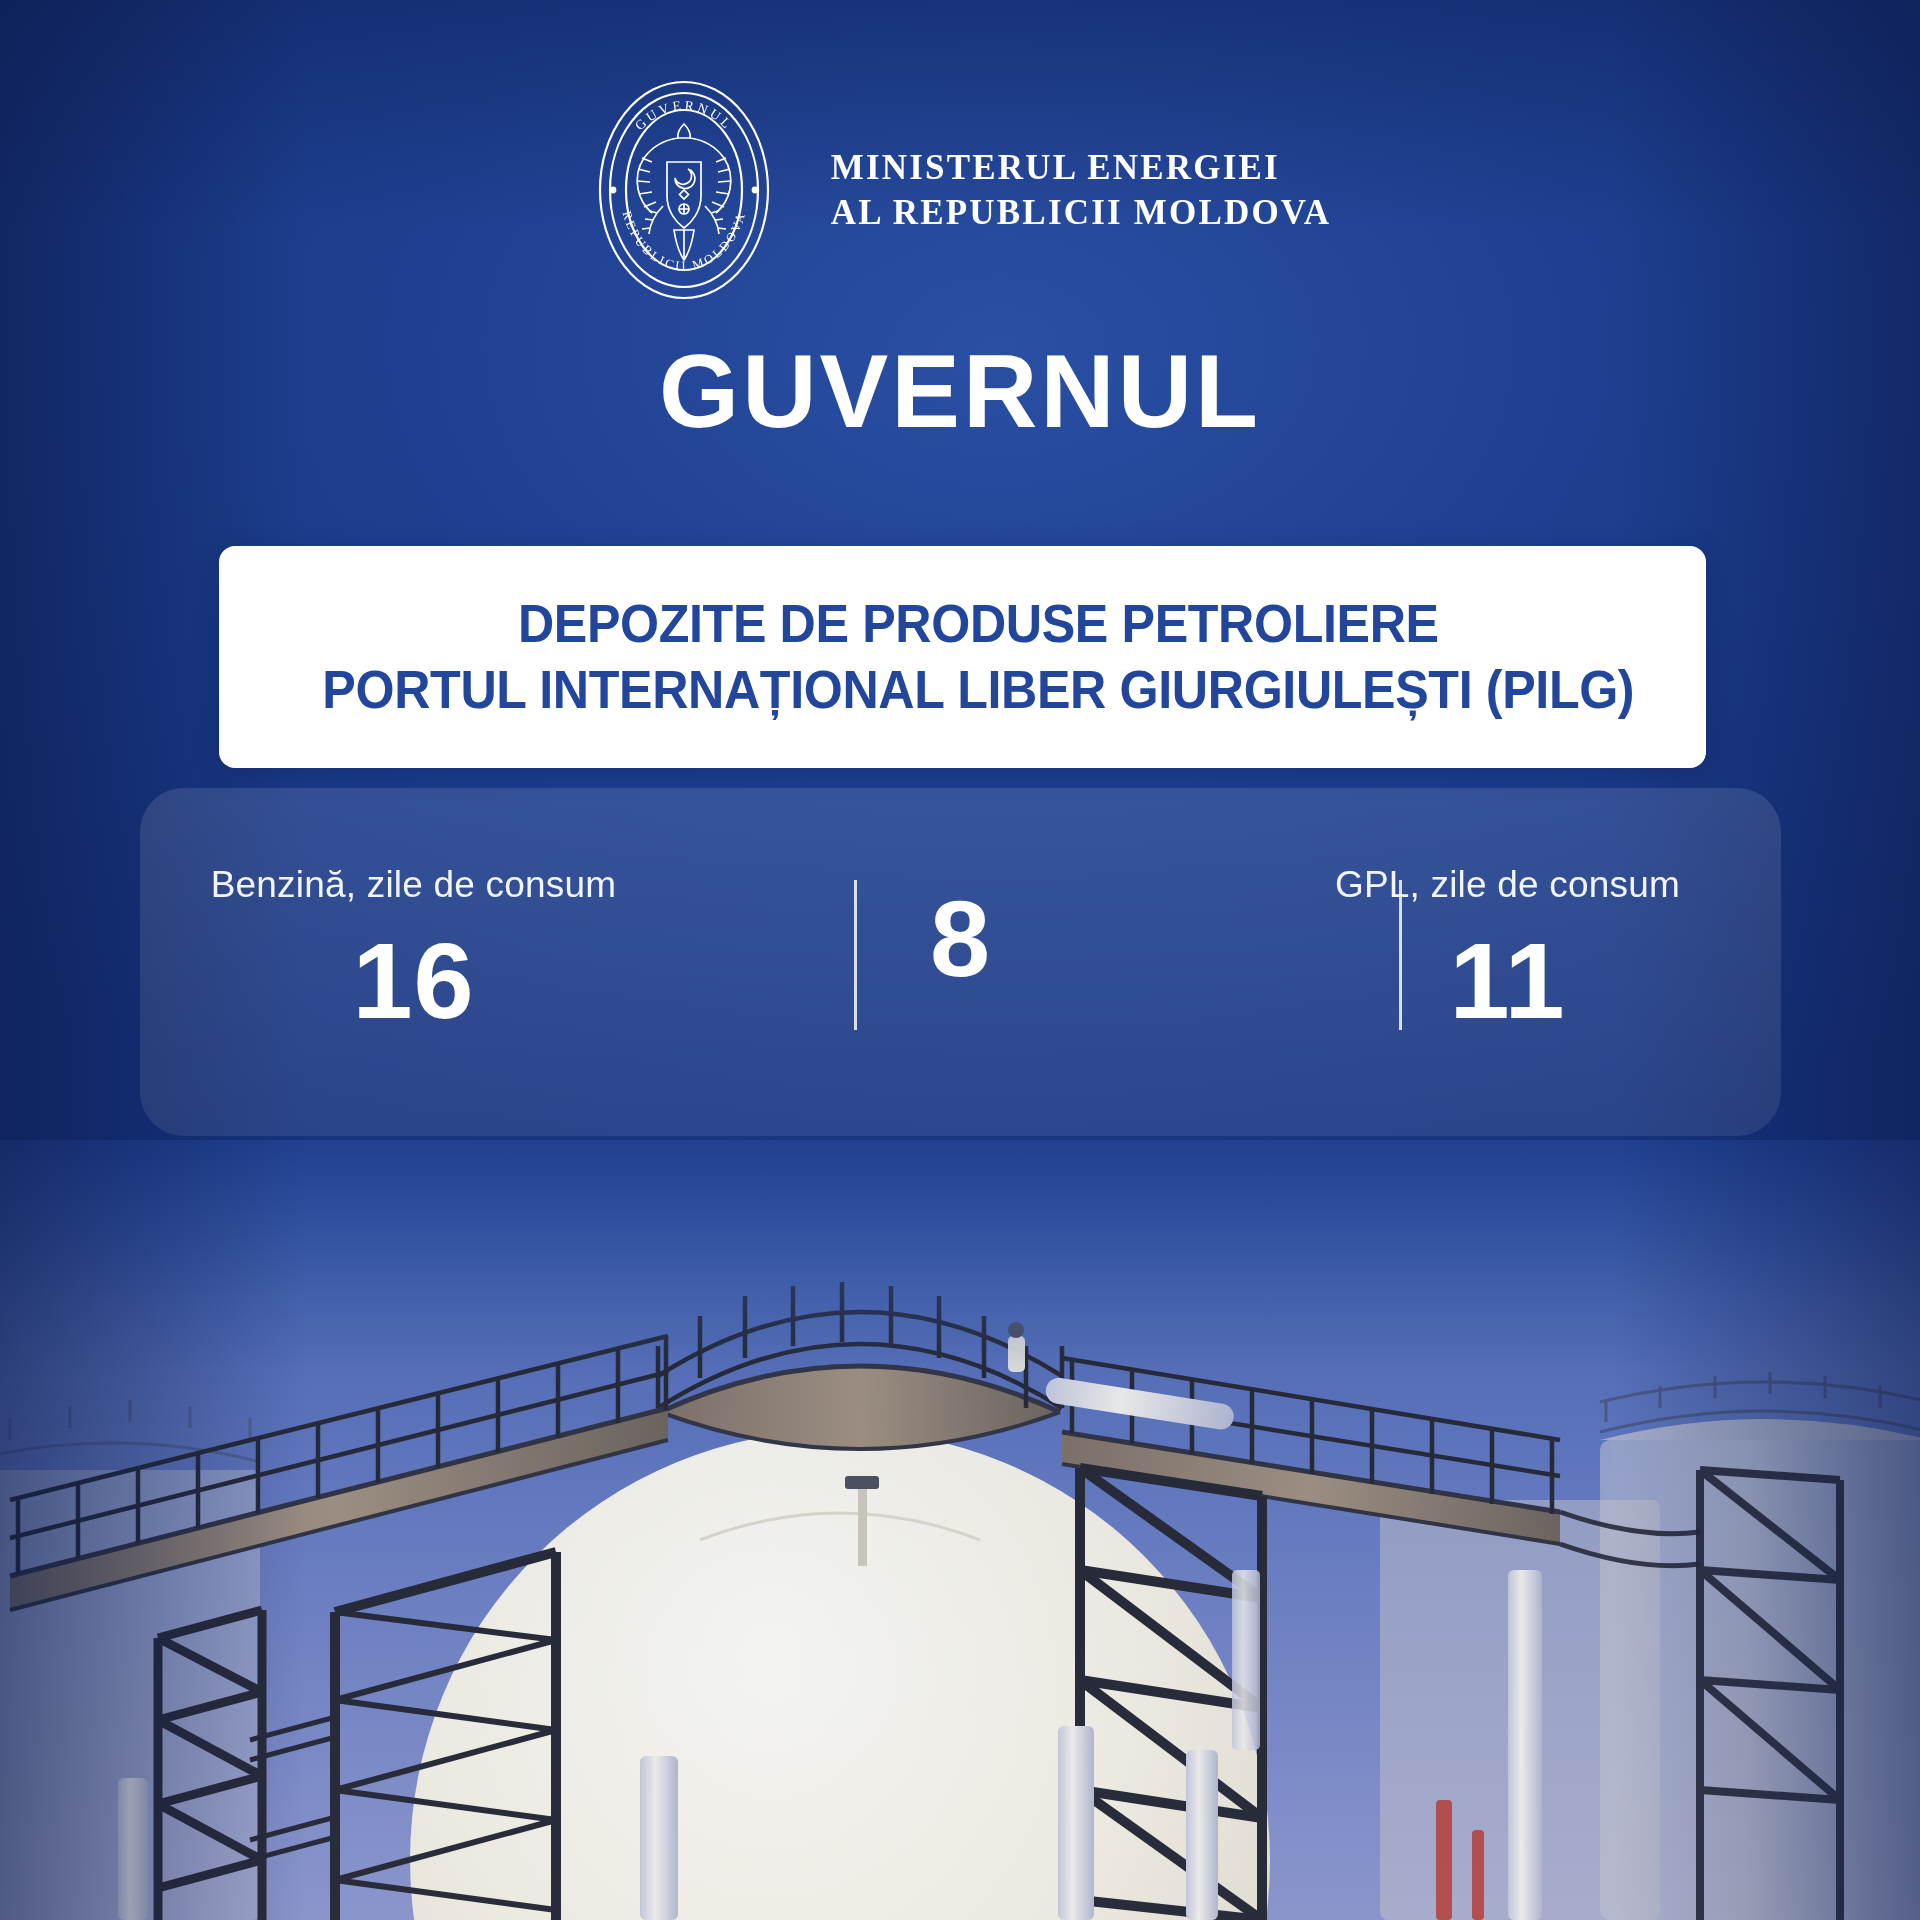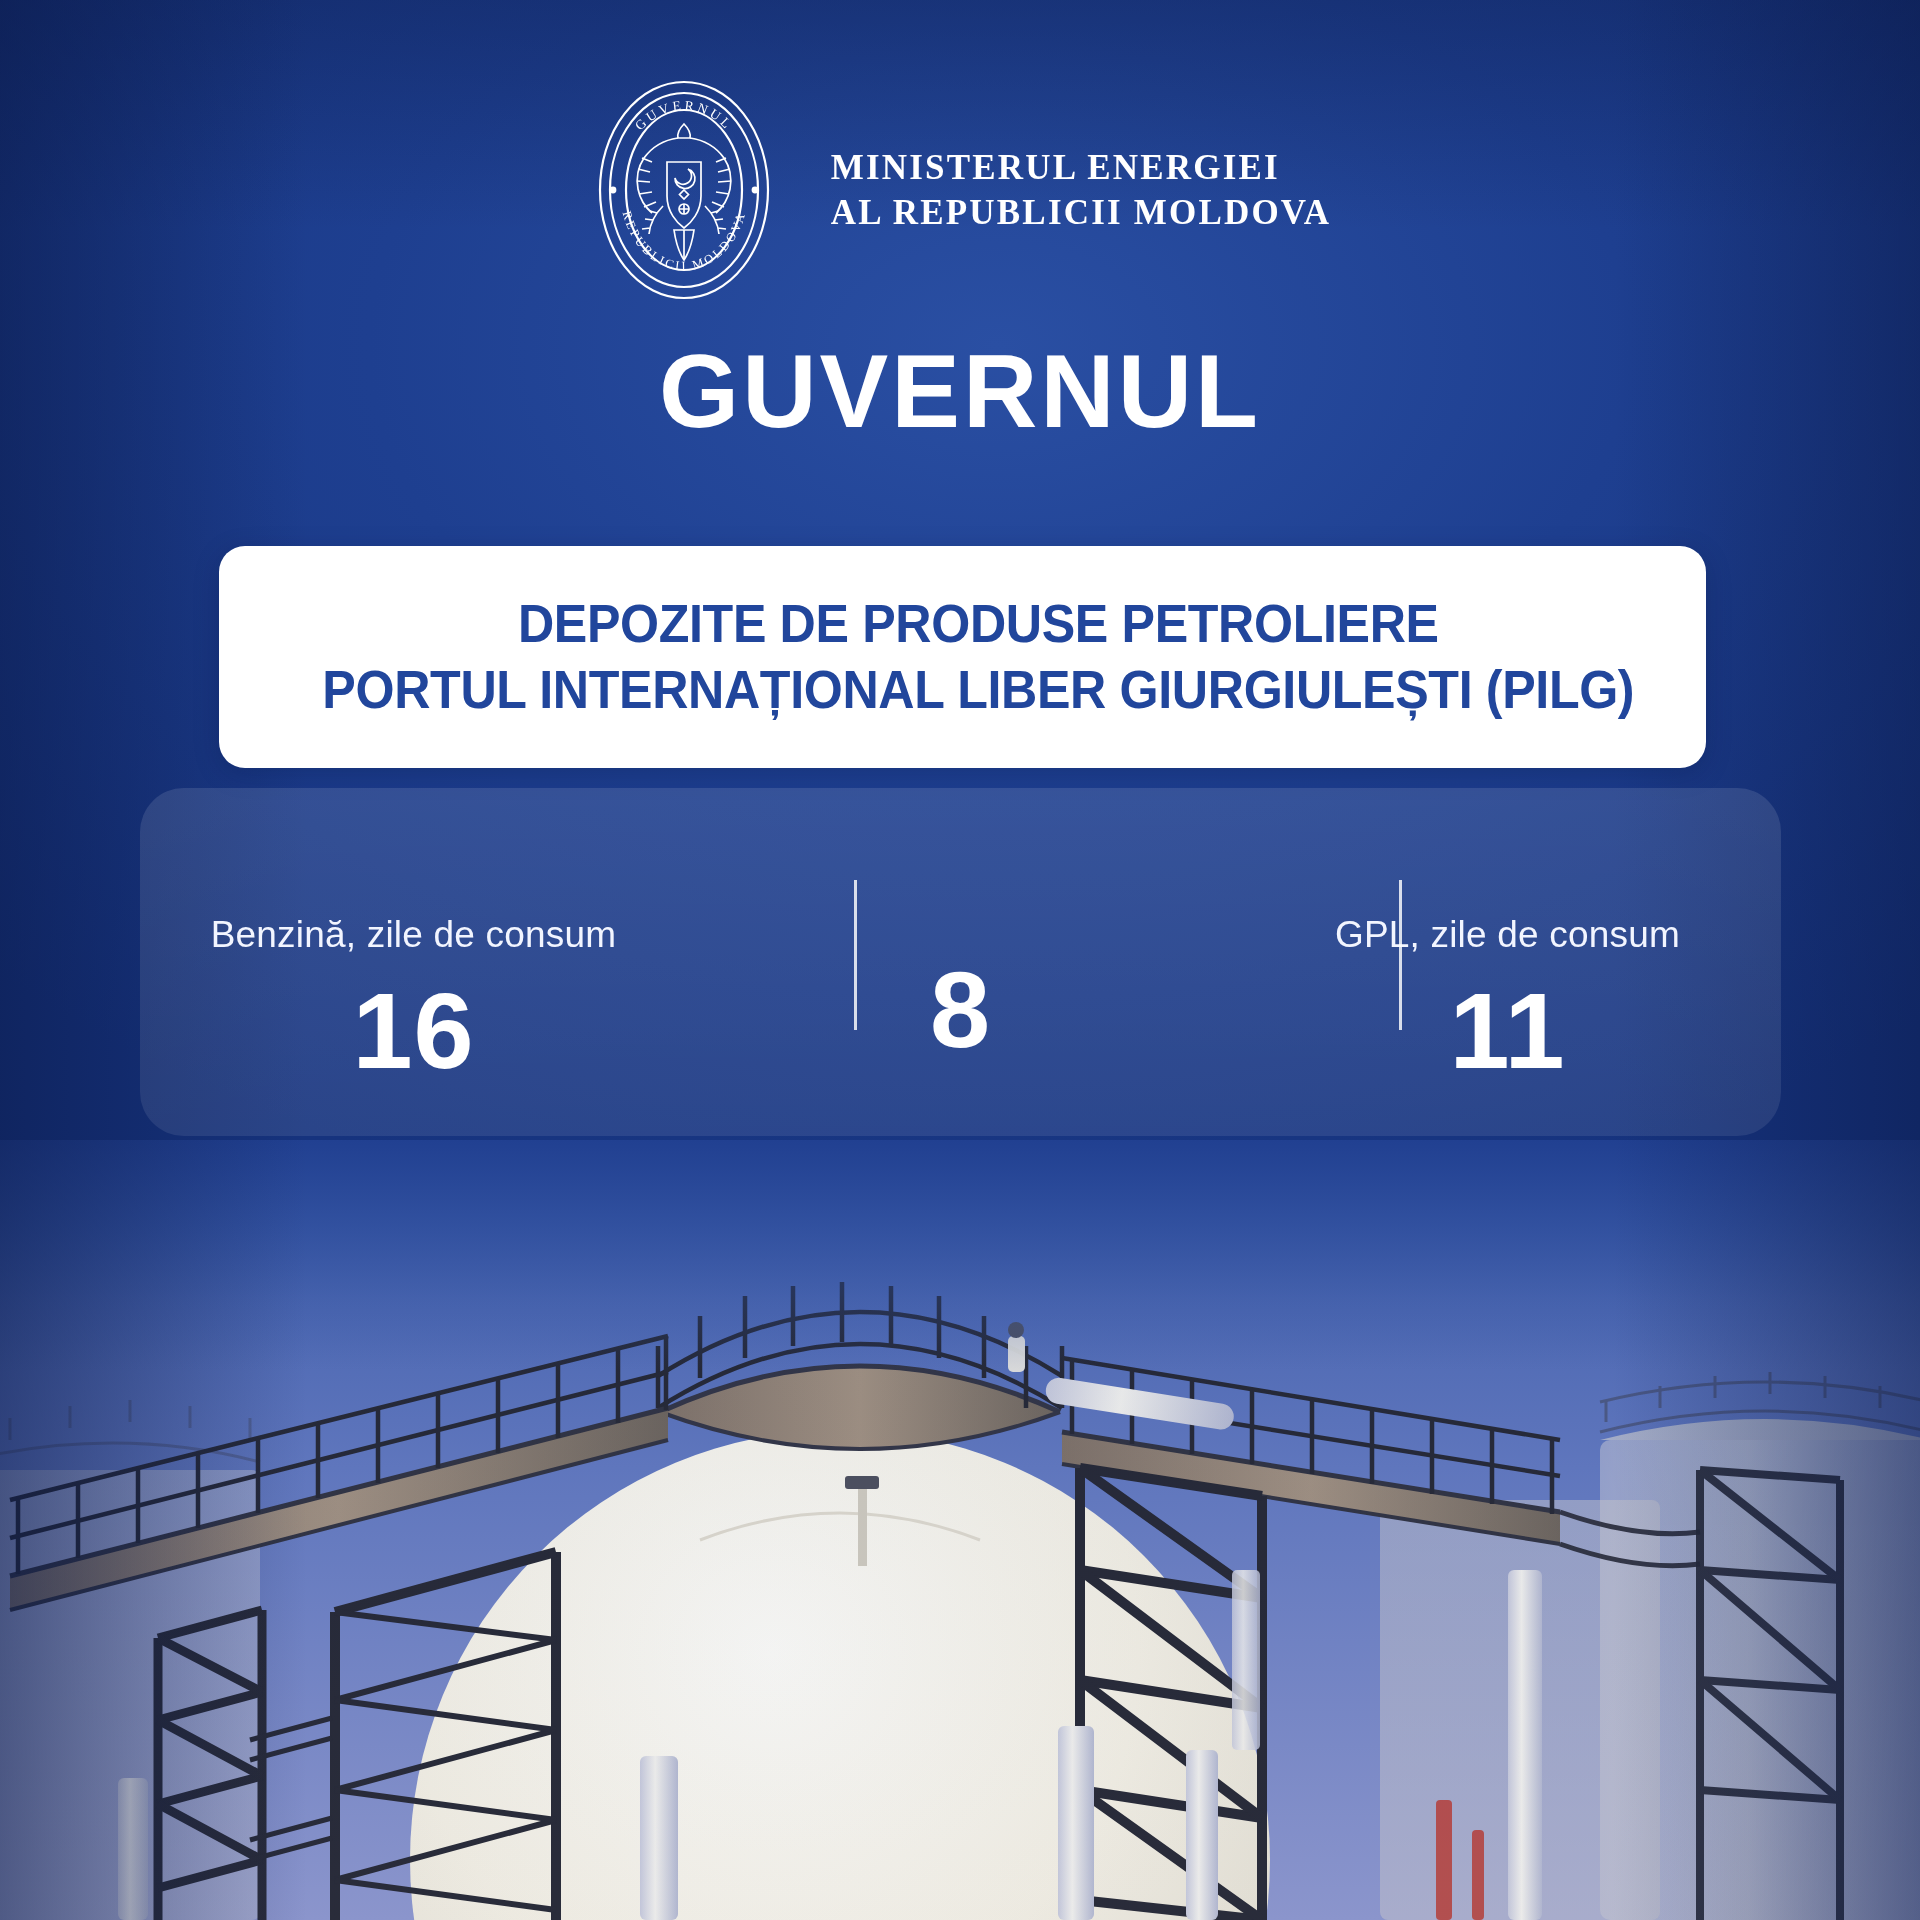--- a/index.html
+++ b/index.html
@@ -64,21 +64,21 @@
   }
 
   
   .white-card {
     position:absolute;
     left:219px;
     top:546px;
     width:1487px;
     height:222px;
     background:#ffffff;
-    border-radius:26px;
+    border-radius:16px;
     display:flex;
     align-items:center;
     justify-content:center;
     z-index:5;
     box-shadow:0 6px 26px rgba(5,18,60,.22);
     padding-left:32px;
   }
   .white-card-text {
     color:#21469c;
     font-size:54px;
@@ -93,21 +93,21 @@
   
   .stats-panel {
     position:absolute;
     left:140px;
     top:788px;
     width:1641px;
     height:348px;
     border-radius:44px;
     background:linear-gradient(to bottom, rgba(255,255,255,.115), rgba(255,255,255,.085));
     display:flex;
-    align-items:center;
+    align-items:flex-start;
     z-index:5;
   }
   .stat {
     flex:1 1 0;
     display:flex;
     flex-direction:column;
     align-items:center;
     padding-top:76px;
     position:relative;
   }

